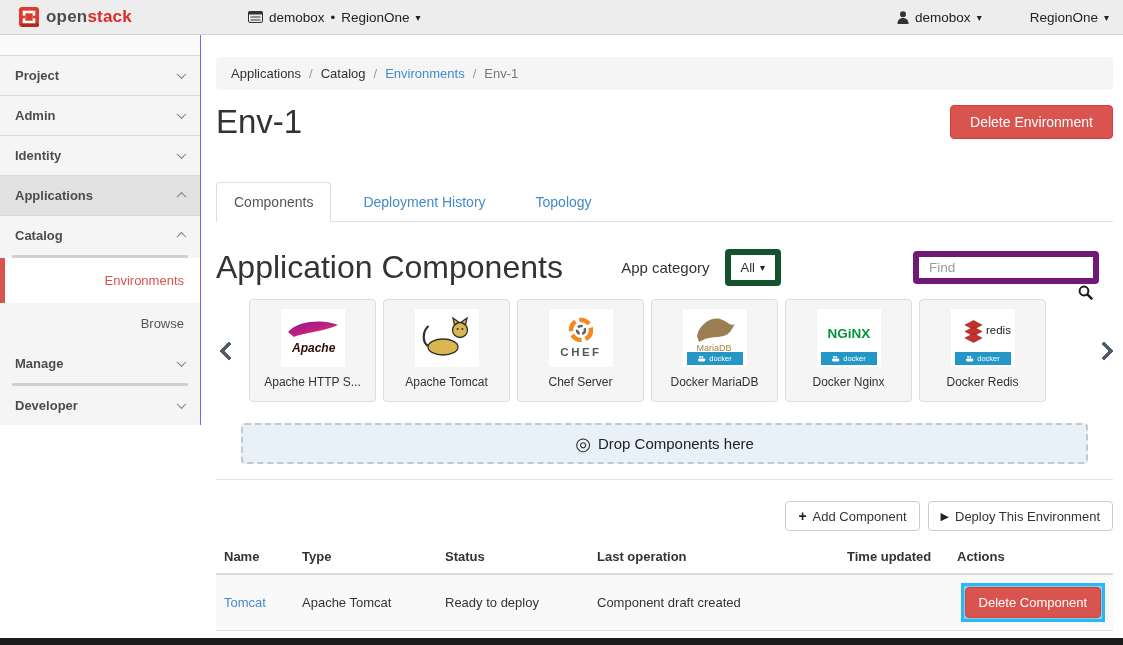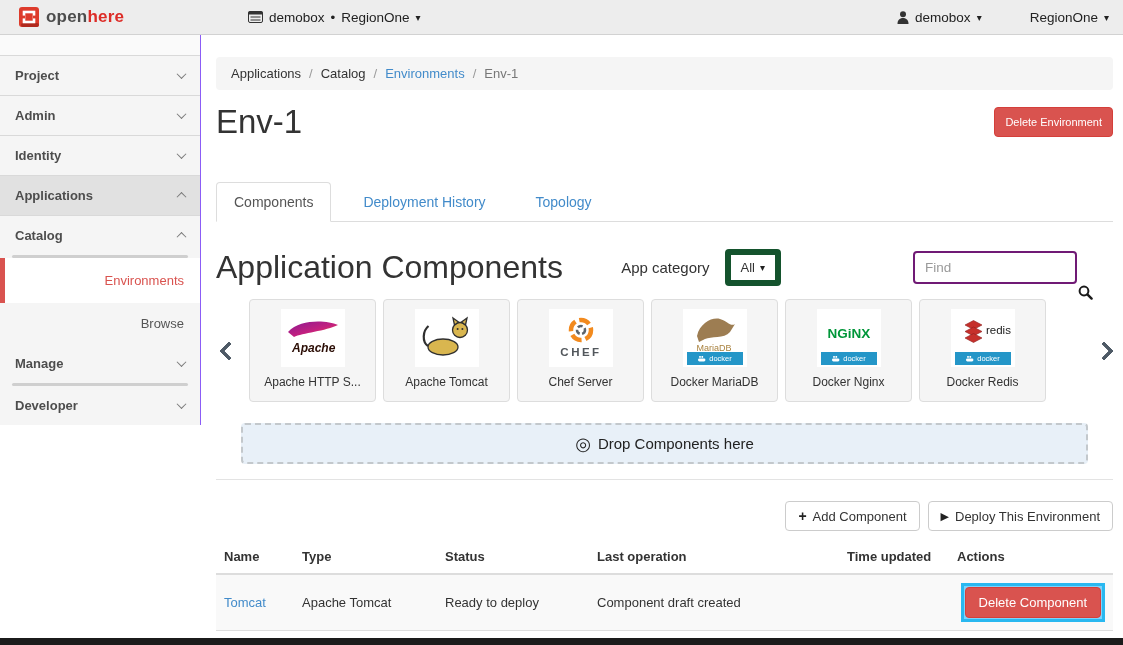--- a/index.html
+++ b/index.html
@@ -52,21 +52,21 @@
     background:#f5f5f5; border-radius:4px; padding:9px 15px; font-size:13px; color:#333;
     display:flex; gap:8px; align-items:center;
   }
   .breadcrumb .sep { color:#9a9a9a; }
   .breadcrumb .link { color:var(--link-blue,#428bca); cursor:pointer; text-decoration:none; }
   .breadcrumb .current { color:#777; }
   .page-head { display:flex; align-items:center; margin-top:13px; }
   .page-head h1 { font-size:33px; font-weight:400; color:#333; }
   .btn-danger {
     margin-left:auto; background:var(--accent-red,#d9534f); color:#fff;
-    border:1px solid #d43f3a; border-radius:4px; padding:8px 10px; font-size:11px;
+    border:1px solid #d43f3a; border-radius:4px; padding:8px 19px; font-size:14px;
     font-family:"Liberation Sans",sans-serif; cursor:pointer;
   }
   
   .tabs { display:flex; margin-top:41px; border-bottom:1px solid #ddd; }
   .tab {
     padding:11px 17px; font-size:14px; color:var(--link-blue,#428bca);
     cursor:pointer; margin-bottom:-1px; border:1px solid transparent; margin-right:14px;
   }
   .tab.active {
     color:#555; background:#fff; border:1px solid #ddd; border-bottom-color:#fff;
@@ -77,21 +77,21 @@
   .panel-head h2 { font-size:32px; font-weight:400; color:#333; }
   .cat-group { display:flex; align-items:center; gap:15px; margin-left:auto; margin-right:132px; }
   .cat-label { font-size:15px; color:#333; }
   .dropdown-btn {
     background:#fff; border:6px solid #14532d; border-radius:4px; padding:5px 10px;
     font-size:13px; color:#333; display:flex; align-items:center; gap:5px; cursor:pointer;
     font-family:"Liberation Sans",sans-serif;
   }
   .find-wrap { width:200px; position:relative; }
   .find-input {
-    width:164px; height:33px; border:2px solid #701a75; border-radius:4px; padding:6px 10px;
+    width:186px; height:33px; border:6px solid #701a75; border-radius:4px; padding:6px 10px;
     font-size:13.5px; color:#333; font-family:"Liberation Sans",sans-serif; outline:none;
   }
   .find-input::placeholder { color:#9a9a9a; }
   .find-mag { position:absolute; right:20px; top:36px; cursor:pointer; }
   
   .carousel { display:flex; align-items:center; margin-top:13px; }
   .car-chev { flex:none; width:14px; height:14px; cursor:pointer;
     border-right:4px solid #4e5a66; border-bottom:4px solid #4e5a66; border-radius:1px; }
   .car-chev.left  { transform:rotate(135deg); margin:0 6px 0 6px; }
   .car-chev.right { transform:rotate(-45deg); margin:0 2px 0 6px; }
@@ -152,21 +152,21 @@
 
 <header class="topbar">
   <div class="brand">
     <svg width="22" height="22" viewBox="0 0 22 22">
       <rect x="1" y="1" width="20" height="20" rx="3" fill="#dd3b2b"></rect>
       <rect x="3" y="17" width="18" height="4" rx="2" fill="#b02a1e"></rect>
       <rect x="6" y="6" width="10" height="10" fill="none" stroke="#fff" stroke-width="2.6"></rect>
       <rect x="4" y="9.6" width="3" height="2.8" fill="#dd3b2b"></rect>
       <rect x="15" y="9.6" width="3" height="2.8" fill="#dd3b2b"></rect>
     </svg>
-    <span><span class="brand-open">open</span><span class="brand-stack">here</span></span>
+    <span><span class="brand-open">open</span><span class="brand-stack">stack</span></span>
   </div>
   <div class="switcher">
     <svg width="15" height="12" viewBox="0 0 15 12">
       <rect x="0.5" y="0.5" width="14" height="11" rx="1.5" fill="none" stroke="#333"></rect>
       <rect x="0.5" y="0.5" width="14" height="3" fill="#333"></rect>
       <line x1="2.5" y1="6" x2="12.5" y2="6" stroke="#333"></line>
       <line x1="2.5" y1="9" x2="12.5" y2="9" stroke="#333"></line>
     </svg>
     <span>demobox</span>
     <span class="sep">•</span>

